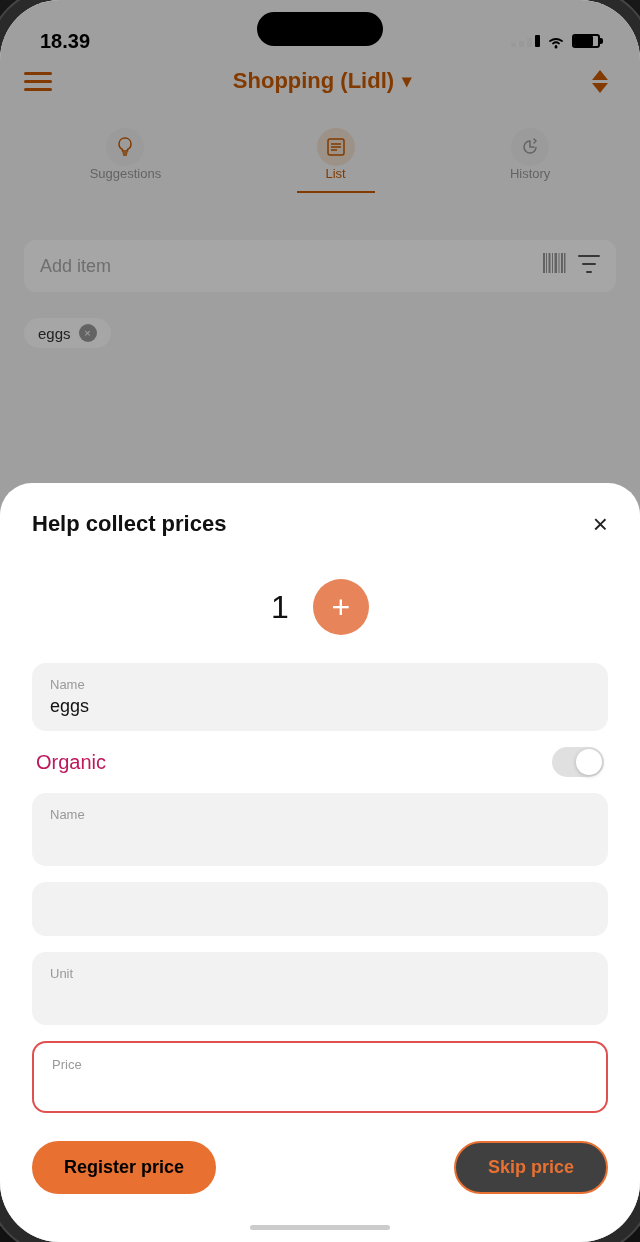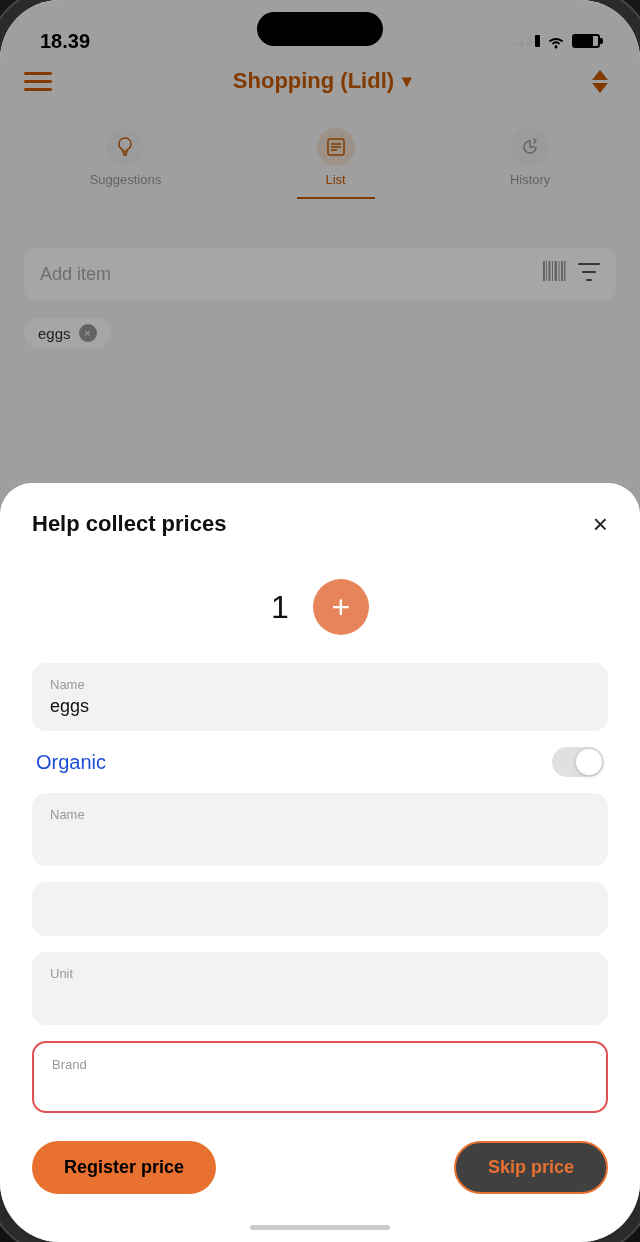--- a/index.html
+++ b/index.html
@@ -149,21 +149,21 @@
     .nav-tabs {
       position: absolute;
       top: 120px; left: 0; right: 0;
       display: flex;
       justify-content: space-around;
       padding: 0 12px;
       z-index: 2;
     }
 
     .nav-tab {
-      display: flex; flex-direction: column; align-items: center; gap: 6px;
+      display: flex; flex-direction: column; align-items: center; gap: 0;
       padding: 8px 20px 12px;
       position: relative;
     }
 
     .nav-tab.active::after {
       content: '';
       position: absolute;
       bottom: 0; left: 0; right: 0;
       height: 2px;
       background: #c85a00;
@@ -185,21 +185,21 @@
     .nav-tab:not(.active) .tab-label {
       color: #999;
     }
     .nav-tab:not(.active) .tab-icon {
       background: #eee;
     }
 
     
     .search-bar {
       position: absolute;
-      top: 248px; left: 24px; right: 24px;
+      top: 240px; left: 24px; right: 24px;
       height: 52px;
       background: #fff;
       border-radius: 12px;
       display: flex;
       align-items: center;
       padding: 0 16px;
       gap: 12px;
       z-index: 2;
     }
 
@@ -345,21 +345,21 @@
     .organic-row {
       display: flex;
       align-items: center;
       justify-content: space-between;
       padding: 0 4px;
       margin-bottom: 16px;
     }
 
     .organic-label {
       font-size: 20px;
-      color: #1d4ed8;
+      color: #be185d;
     }
 
     .toggle {
       width: 52px; height: 30px;
       background: #e0e0e0;
       border-radius: 15px;
       position: relative;
       cursor: pointer;
     }
 
@@ -567,21 +567,21 @@
     <div class="field-group field-empty">
       <div class="field-value">&nbsp;</div>
     </div>
 
     <div class="field-group field-empty">
       <div class="field-label">Unit</div>
       <div class="field-value">&nbsp;</div>
     </div>
 
     <div class="field-price">
-      <div class="field-label">Brand</div>
+      <div class="field-label">Price</div>
       <div class="field-value">&nbsp;</div>
     </div>
 
     <div class="action-buttons">
       <button class="btn-register">Register price</button>
       <button class="btn-skip">Skip price</button>
     </div>
 
   </div>
 

